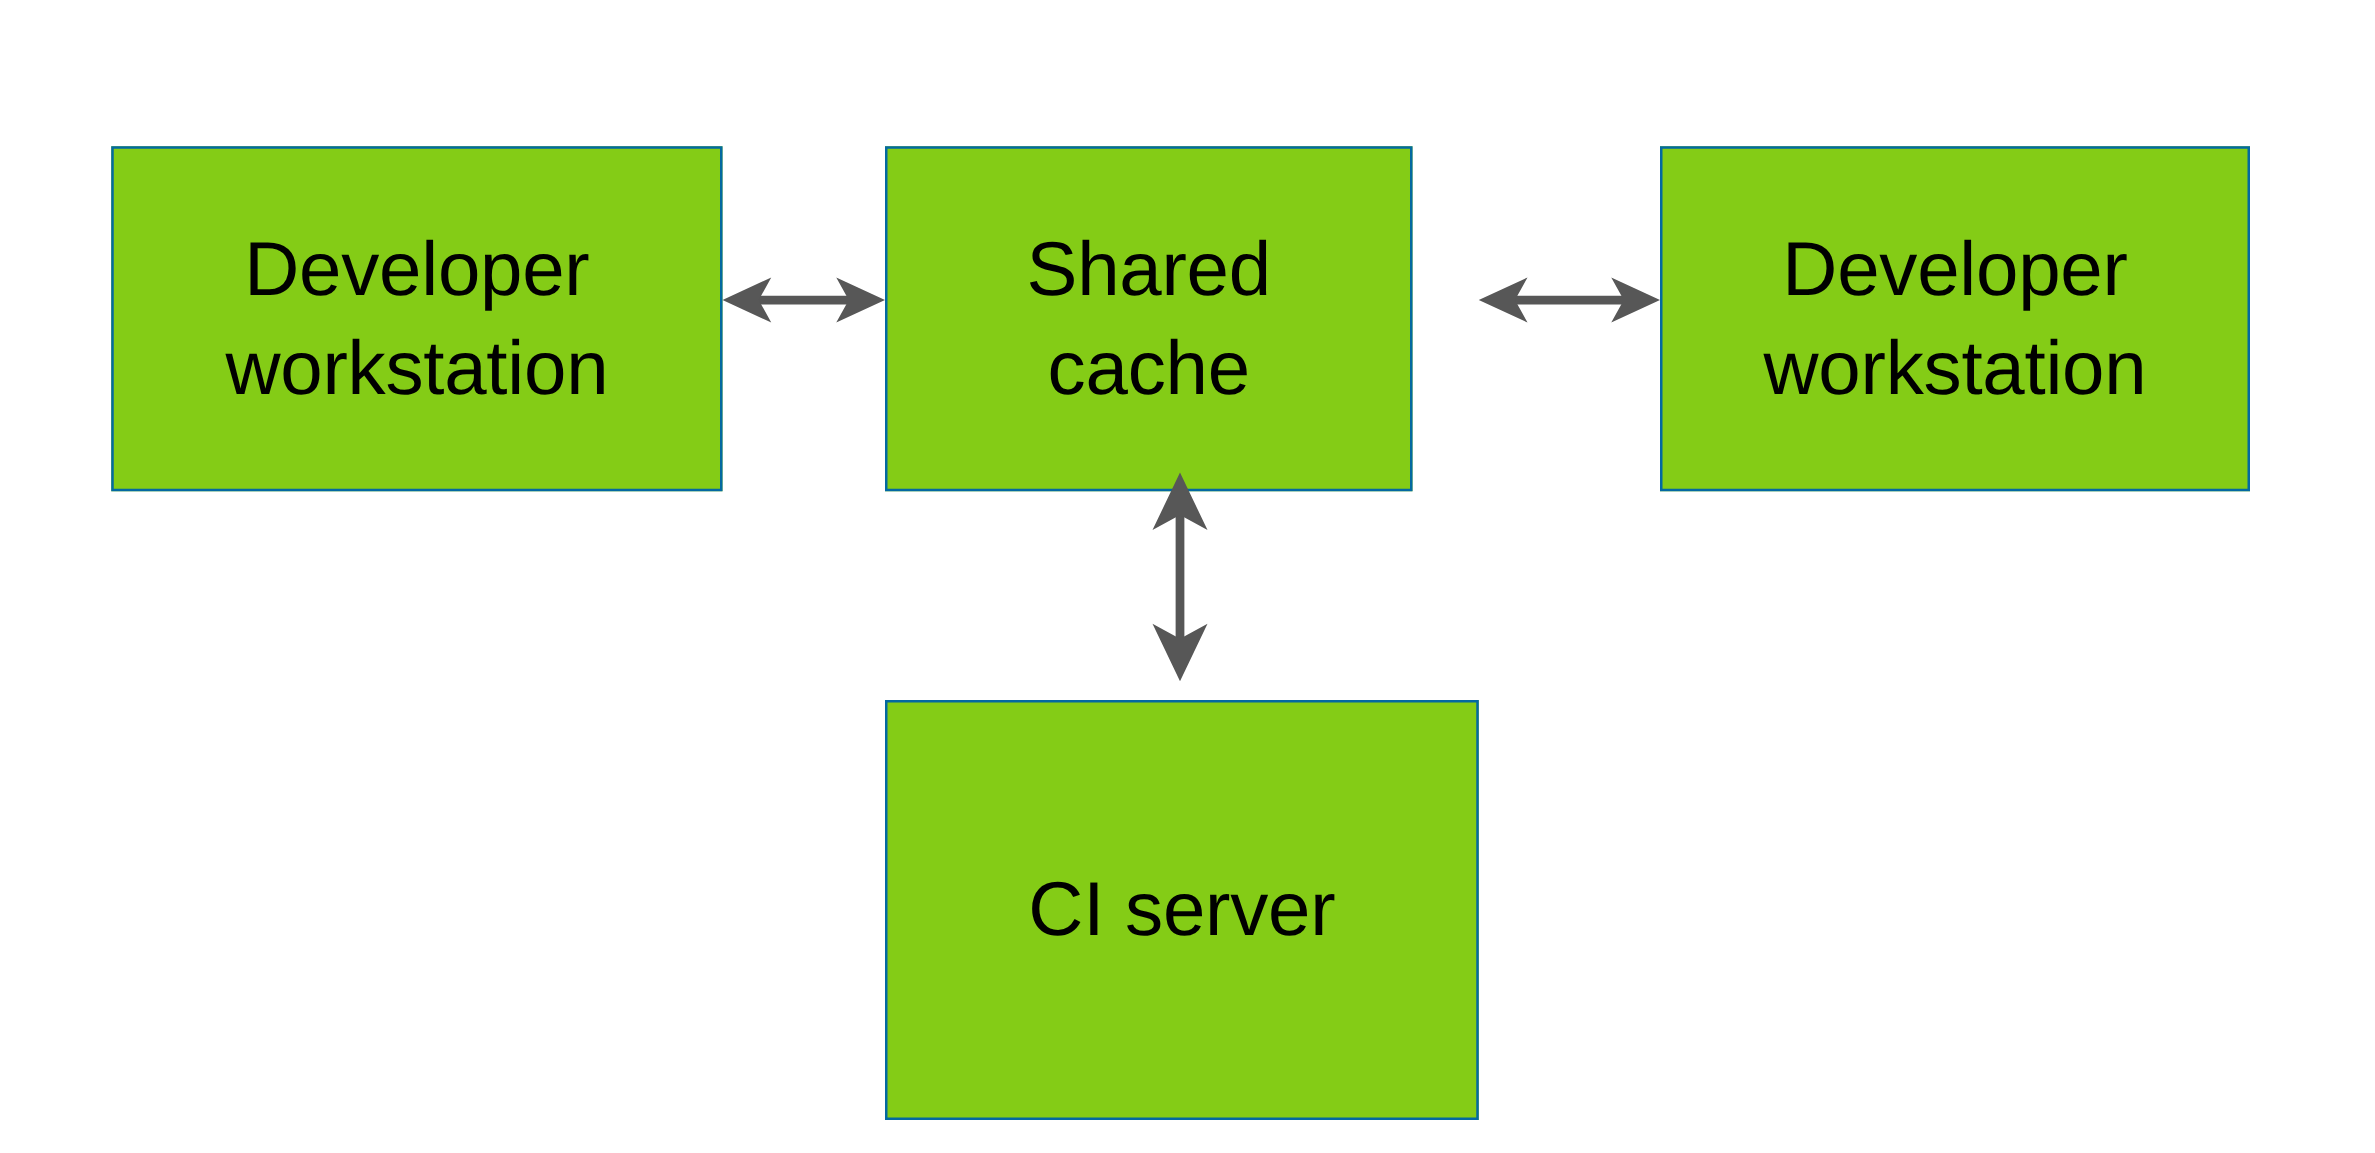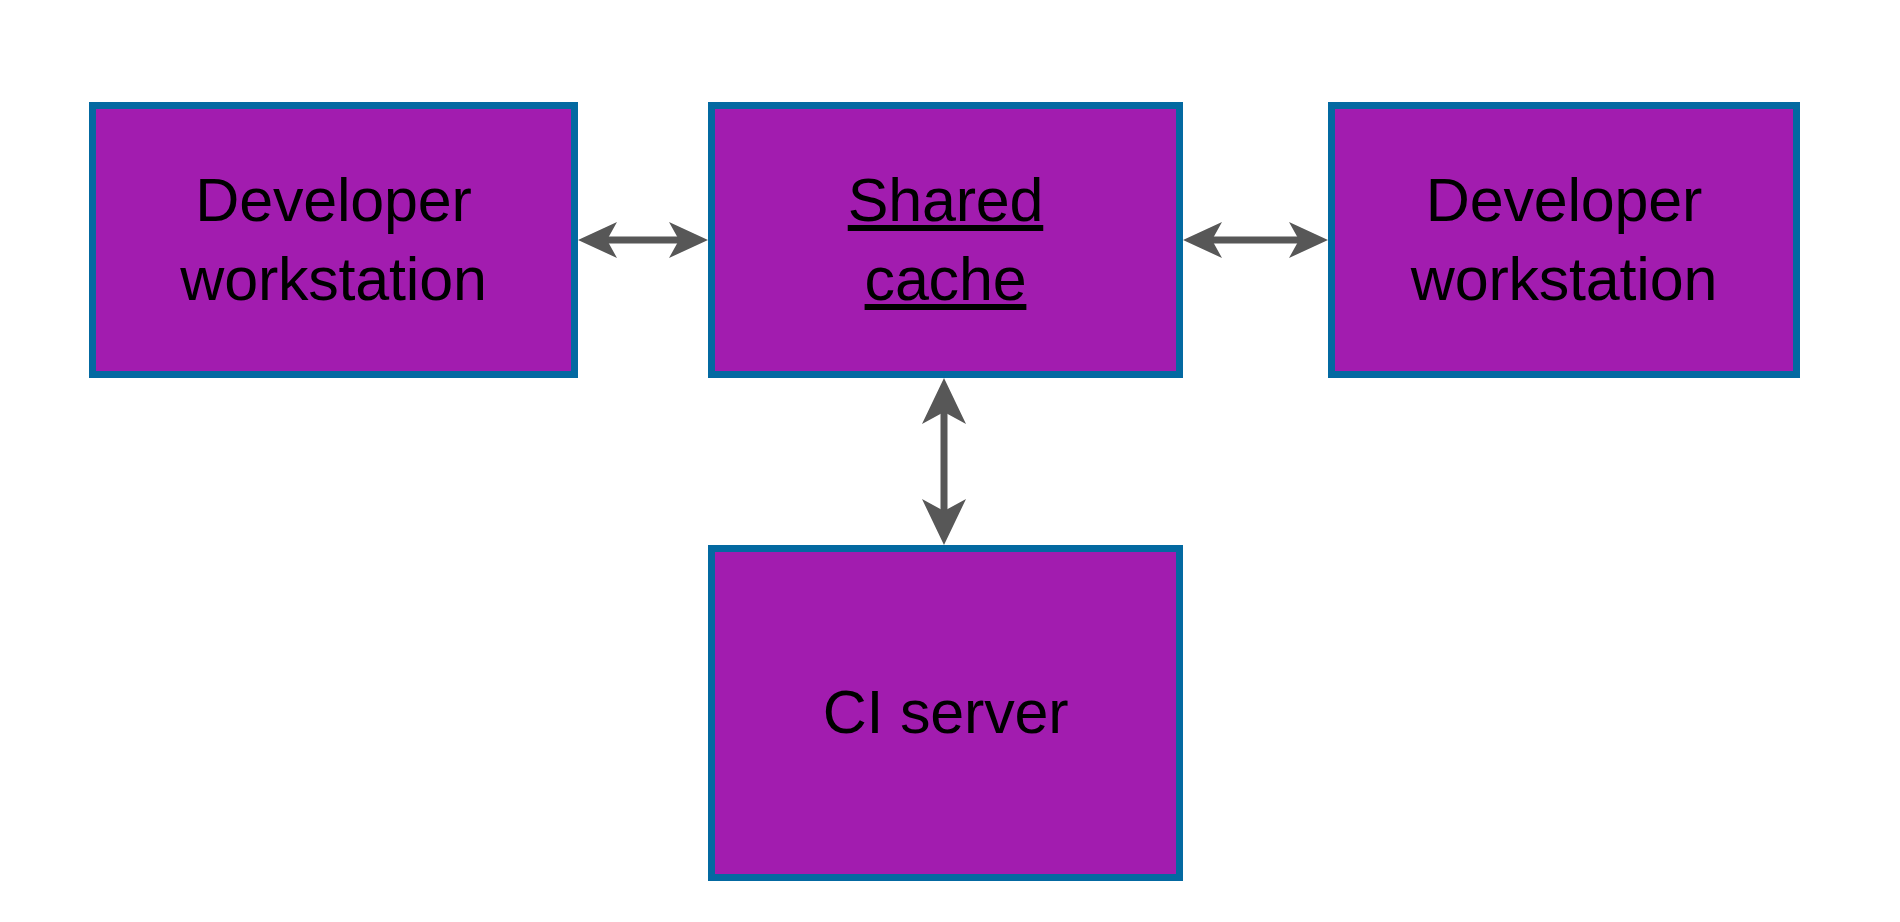--- a/index.html
+++ b/index.html
@@ -15,38 +15,39 @@
   }
   #diagram-canvas {
     position: relative;
     width: 1900px;
     height: 922px;
     background: #ffffff;
   }
   .node-box {
     position: absolute;
     box-sizing: border-box;
-    background: #a21caf;
-    border: 7px solid #0369a1;
+    background: #84cc16;
+    border: 2px solid #0369a1;
     display: flex;
     align-items: center;
     justify-content: center;
     text-align: center;
+    margin-top: 15px;
   }
   .node-label {
     font-size: 61px;
     line-height: 1.30;
     color: #000000;
     font-weight: 400;
     letter-spacing: -0.2px;
     white-space: pre-line;
     padding: 0 10px;
   }
   #node-dev-left  { left: 89px;  top: 102px; width: 489px; height: 276px; }
-  #node-shared    { left: 708px; top: 102px; width: 475px; height: 276px; text-decoration: underline; }
+  #node-shared    { left: 708px; top: 102px; width: 422px; height: 276px; }
   #node-dev-right { left: 1328px;top: 102px; width: 472px; height: 276px; }
   #node-ci        { left: 708px; top: 545px; width: 475px; height: 336px; }
 
   .connector-layer {
     position: absolute;
     left: 0;
     top: 0;
     width: 1900px;
     height: 922px;
     pointer-events: none;

